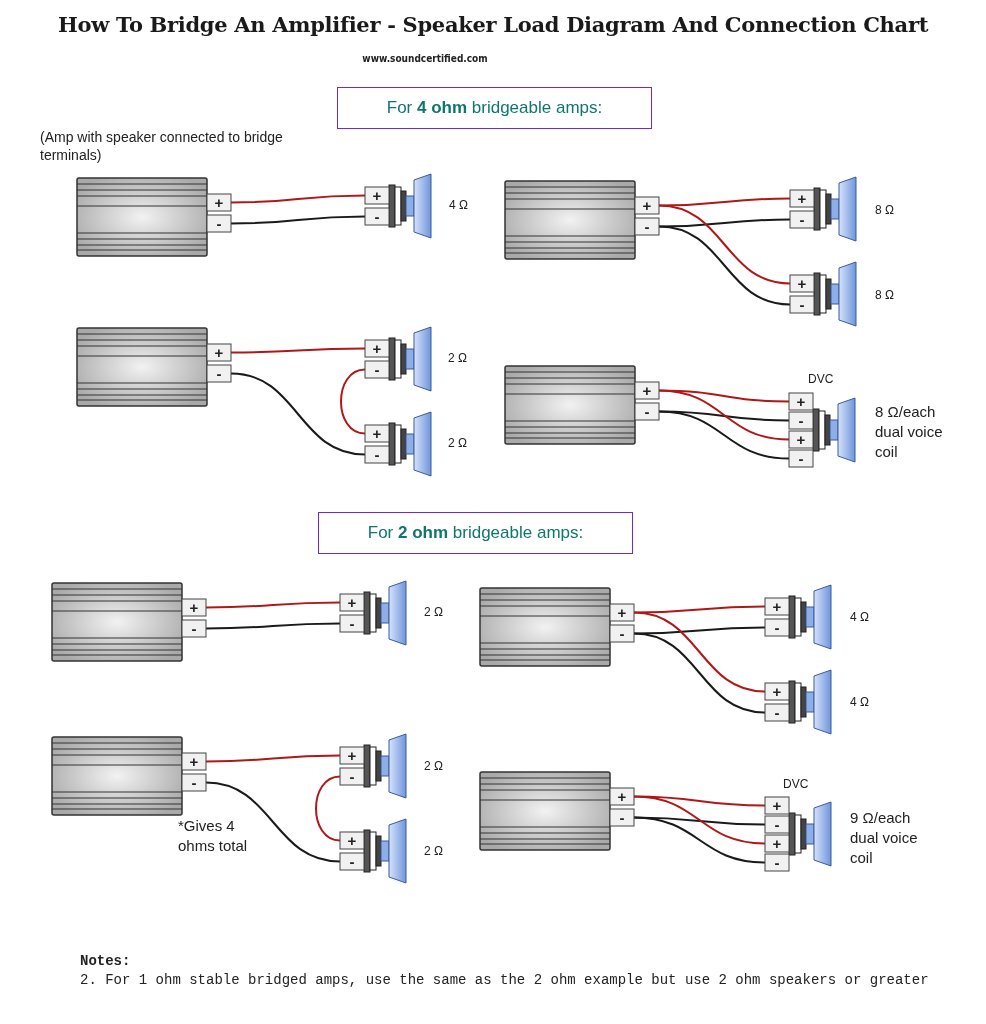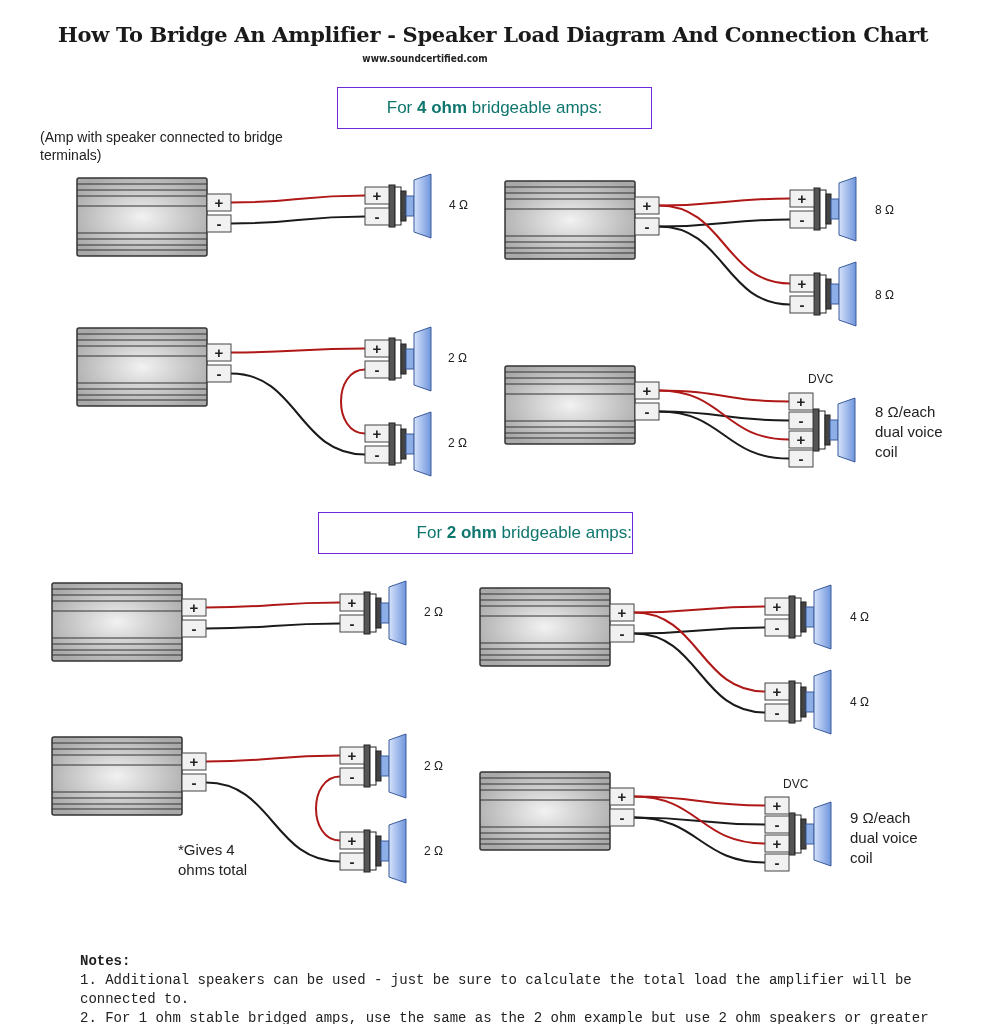--- a/index.html
+++ b/index.html
@@ -1,18 +1,18 @@
 <!DOCTYPE html>
 <html><head>
 <meta charset="utf-8">
 <style>
   html, body { margin: 0; padding: 0; background: #ffffff; }
   body { width: 986px; height: 1024px; position: relative; overflow: hidden;
          font-family: "Liberation Sans", sans-serif; color: #222; }
-  .title { position: absolute; top: 22px; left: 0; width: 986px; text-align: center;
+  .title { position: absolute; top: 12px; left: 0; width: 986px; text-align: center;
            font-family: "DejaVu Serif", serif; font-size: 21px; font-weight: bold; color: #1a1a1a;
            letter-spacing: -0.3px; }
   .subtitle { position: absolute; top: 53px; left: 0; width: 850px; text-align: center;
               font-family: "DejaVu Sans Condensed", "DejaVu Sans", sans-serif; font-size: 10px; font-weight: bold; color: #222; }
   .section-box { position: absolute; border: 1px solid #6d28d9; background: #fff;
                  font-size: 17px; text-align: center; line-height: 40px; color: #0f766e; }
   .section-box b { font-weight: bold; }
   .note-left { position: absolute; font-size: 14px; line-height: 18px; color: #222; }
   #diagram { position: absolute; left: 0; top: 0; }
   .ohm-label { position: absolute; font-size: 12px; color: #222; white-space: nowrap; }
@@ -25,21 +25,21 @@
 <body>
 
 <div class="title">How To Bridge An Amplifier - Speaker Load Diagram And Connection Chart</div>
 <div class="subtitle">www.soundcertified.com</div>
 
 <div class="section-box" style="left:337px; top:87px; width:313px; height:40px;">
   <span>For </span><b>4 ohm</b><span> bridgeable amps:</span>
 </div>
 <div class="note-left" style="left:40px; top:128px; width:300px;">(Amp with speaker connected to bridge terminals)</div>
 
-<div class="section-box" style="left:318px; top:512px; width:313px; height:40px;text-align:right;">
+<div class="section-box" style="left:318px; top:512px; width:313px; height:40px;">
   <span>For </span><b>2 ohm</b><span> bridgeable amps:</span>
 </div>
 
 <svg id="diagram" width="986" height="1024" xmlns="http://www.w3.org/2000/svg">
   <defs>
     <radialGradient id="ampGrad" cx="50%" cy="50%" r="60%">
       <stop offset="0%" stop-color="#f2f2f2"></stop>
       <stop offset="100%" stop-color="#a9a9a9"></stop>
     </radialGradient>
     <linearGradient id="coneGrad" x1="0" y1="0" x2="1" y2="0">
@@ -437,29 +437,28 @@
     <div class="multi-label" style="left: 875px; top: 402px;">
       <div>8 Ω/each</div>
       <div>dual voice</div>
       <div>coil</div>
     </div>
     <div class="ohm-label" style="left: 424px; top: 605px;">2 Ω</div>
     <div class="ohm-label" style="left: 850px; top: 610px;">4 Ω</div>
     <div class="ohm-label" style="left: 850px; top: 695px;">4 Ω</div>
     <div class="ohm-label" style="left: 424px; top: 759px;">2 Ω</div>
     <div class="ohm-label" style="left: 424px; top: 844px;">2 Ω</div>
-    <div class="multi-label" style="left: 178px; top: 840px;">
+    <div class="multi-label" style="left: 178px; top: 816px;">
       <div>*Gives 4</div>
       <div>ohms total</div>
     </div>
     <div class="dvc-label" style="left: 783px; top: 777px;">DVC</div>
     <div class="multi-label" style="left: 850px; top: 808px;">
       <div>9 Ω/each</div>
       <div>dual voice</div>
       <div>coil</div>
     </div>
   </div>
 
 <div class="notes">
   <div class="notes-title">Notes:</div>
-  <div>1. Additional speakers can be used - just be sure to calculate the total load the amplifier will be connected to.</div>
   <div>2. For 1 ohm stable bridged amps, use the same as the 2 ohm example but use 2 ohm speakers or greater</div>
 </div>
 
 </body></html>

